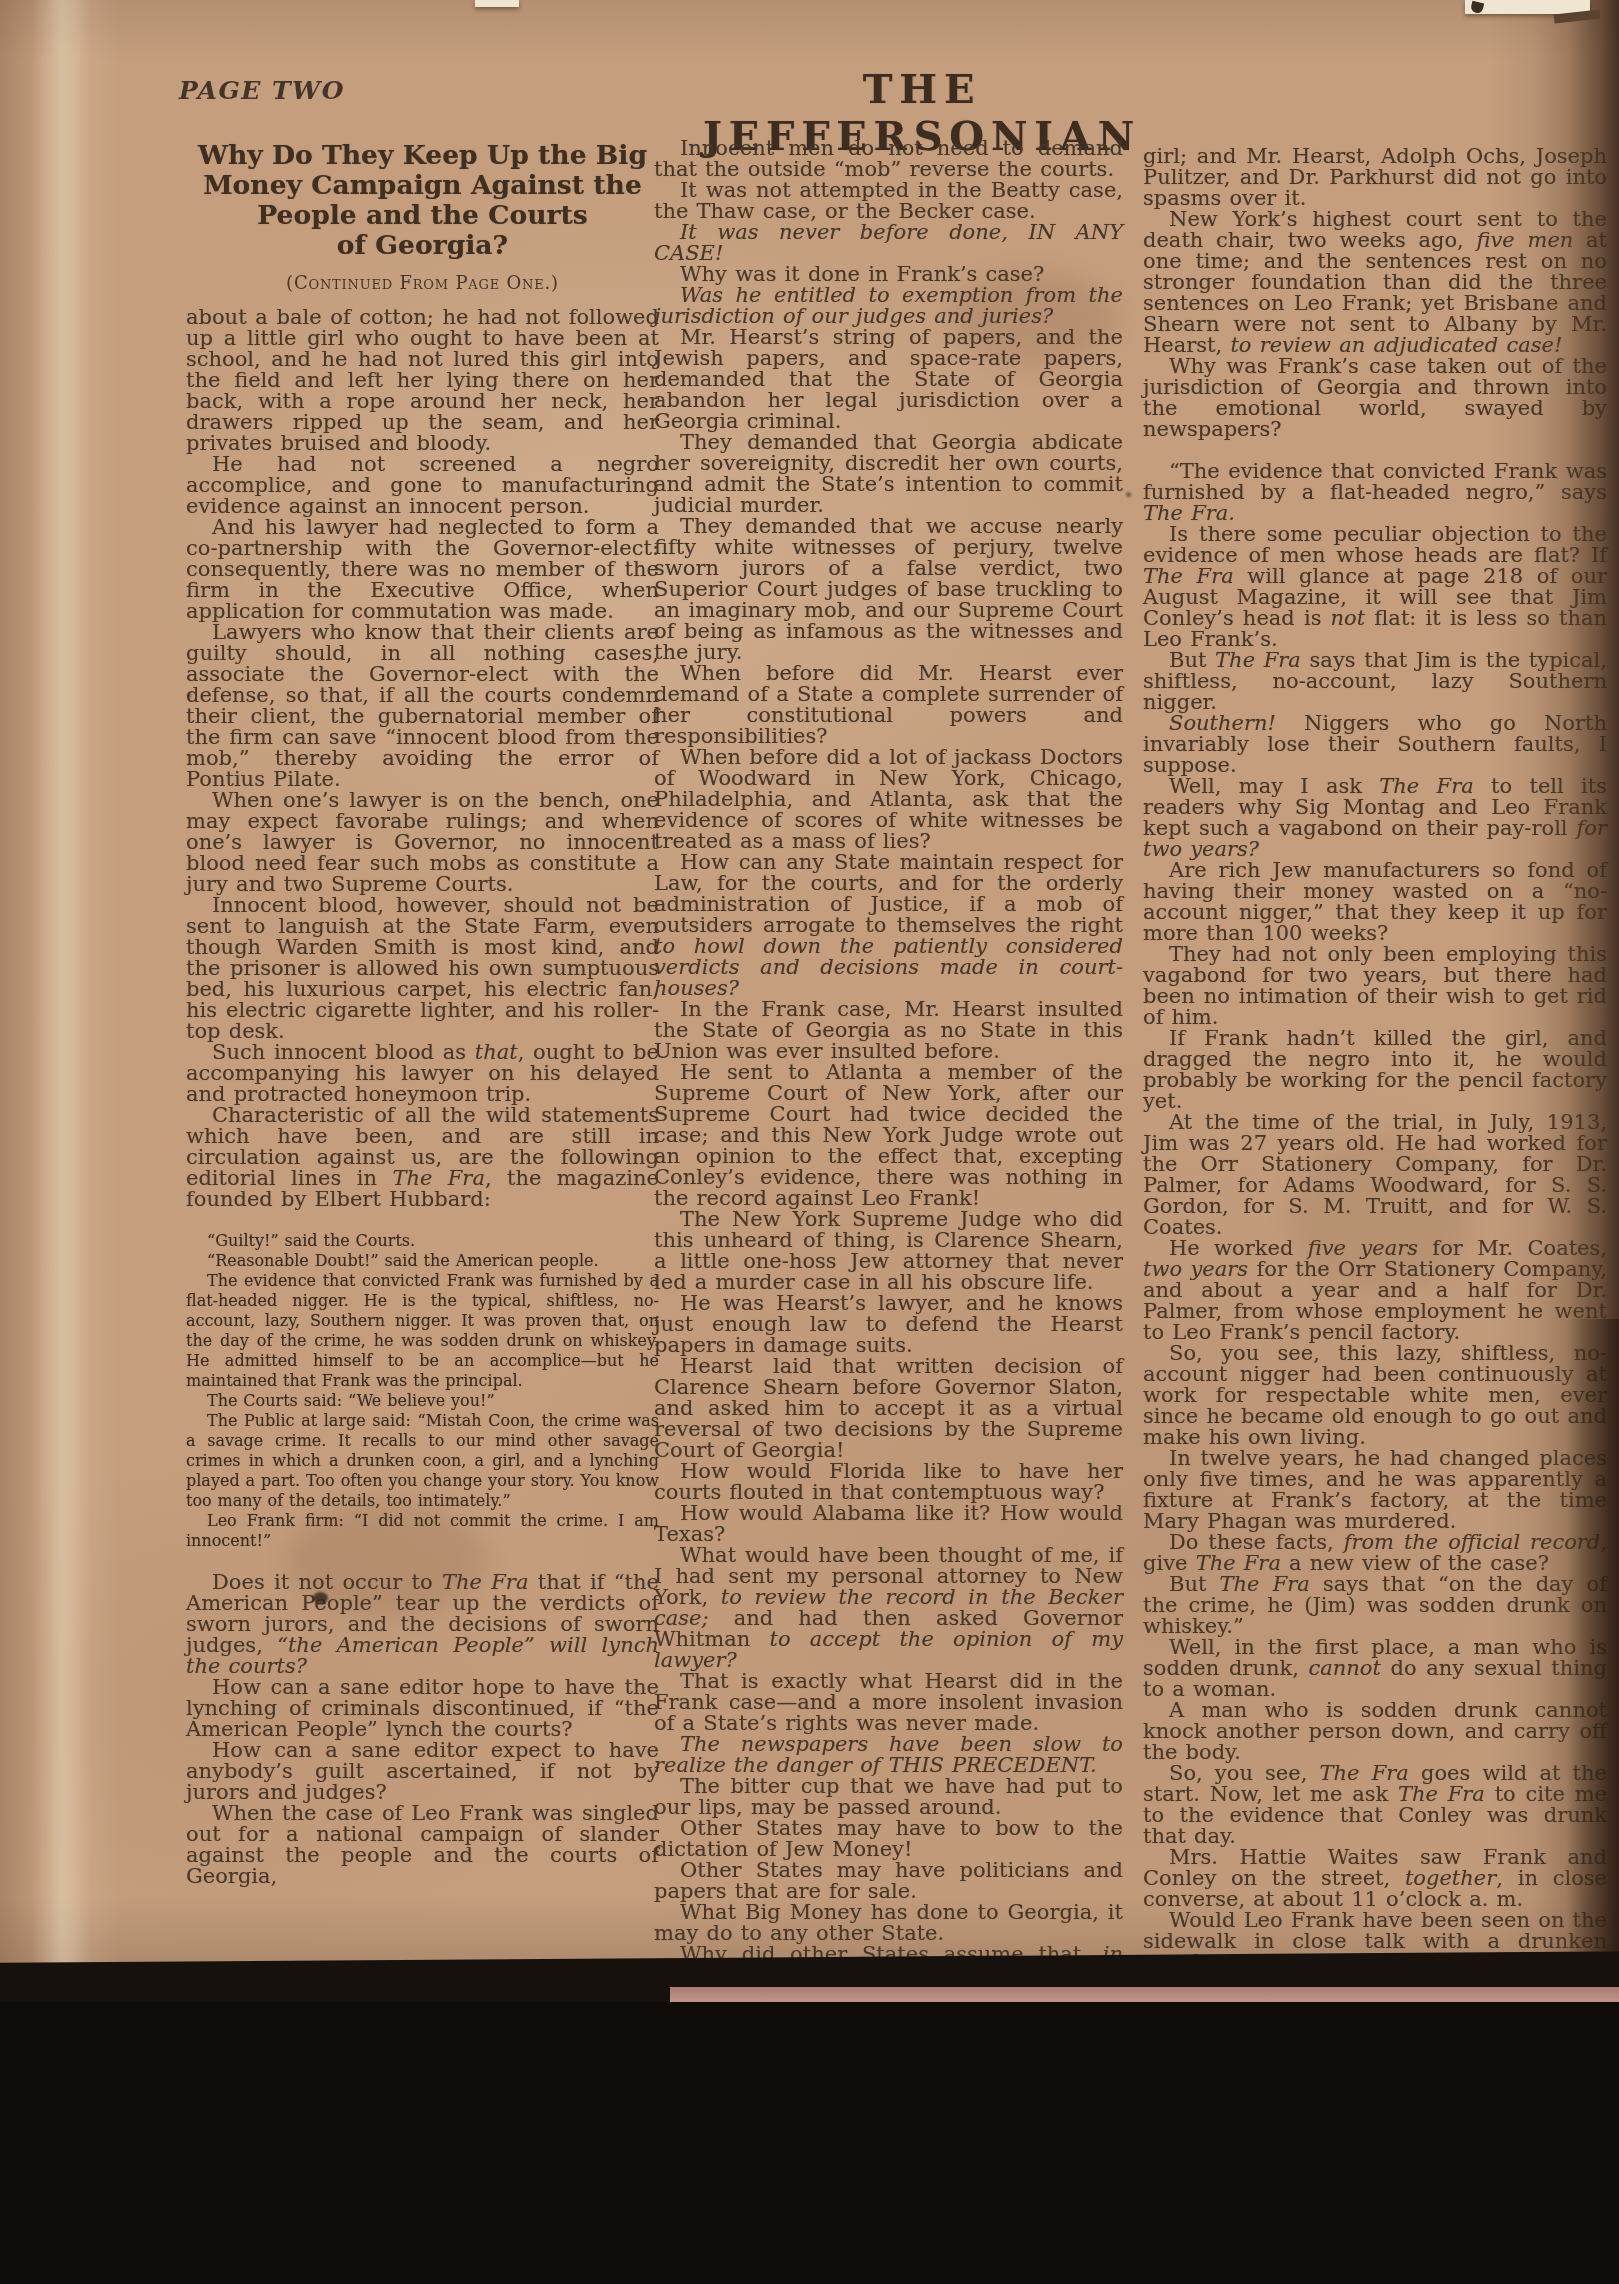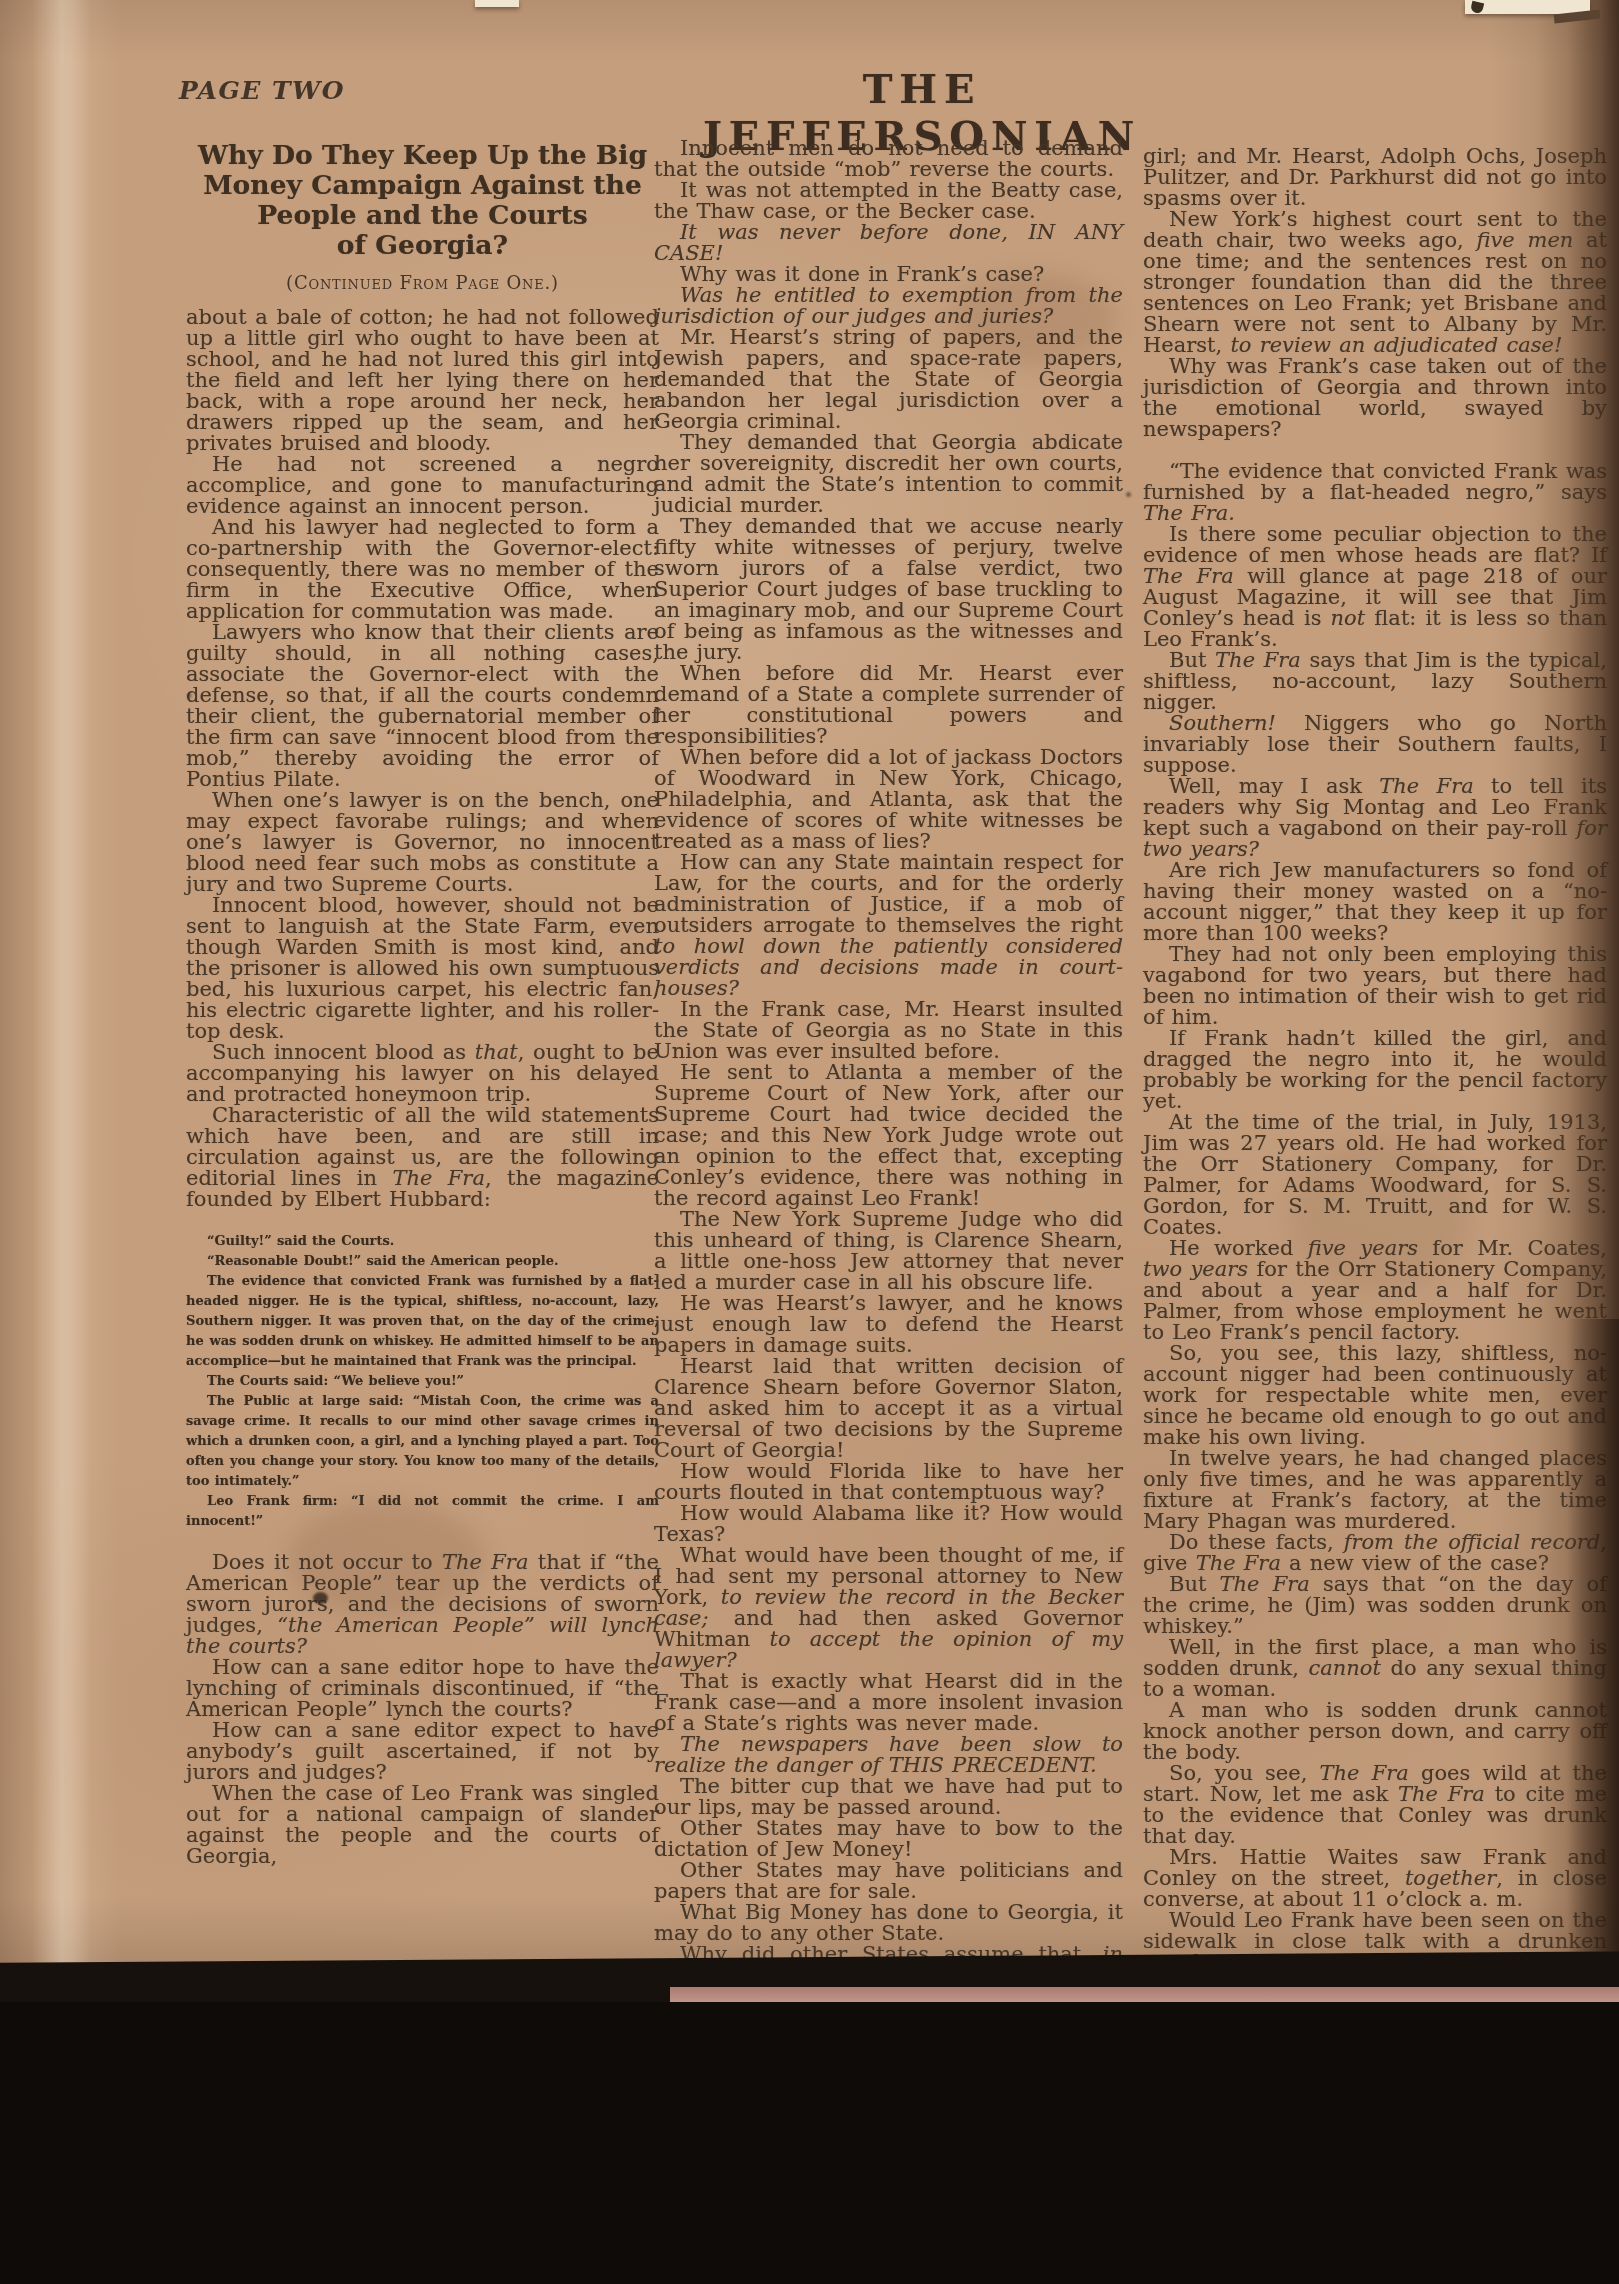--- a/index.html
+++ b/index.html
@@ -33,21 +33,21 @@
   }
   
   .column{position:absolute;font-size:21px;line-height:21px;}
   .column p{margin:0;text-align:justify;word-spacing:1.5px;
     text-shadow:0 0 0.8px rgba(70,55,40,0.35);}
   .col-1{left:158px;top:140px;width:473px;margin-left:28px;}
   .col-2{left:654px;top:138px;width:469px;}
   .col-3{left:1143px;top:146px;width:464px;}
   p.body{text-indent:26px;}
   p.cont{text-indent:0;}
-  p.quote{font-size:13px;line-height:20px;font-weight:bold;
+  p.quote{font-size:16px;line-height:20px;font-weight:normal;
     color:#382b1f;text-indent:21px;word-spacing:0.8px;}
   p.gap{margin-top:21px;}
   .headline{
     text-align:center;font-size:26.6px;line-height:30px;font-weight:bold;
     color:#3e2f20;margin-bottom:12px;
     text-shadow:0 0 0.8px rgba(62,47,32,0.45);
   }
   .continued-note{
     text-align:center;font-variant:small-caps;font-size:18px;
     letter-spacing:0.8px;margin-bottom:13.7px;color:#44352a;

